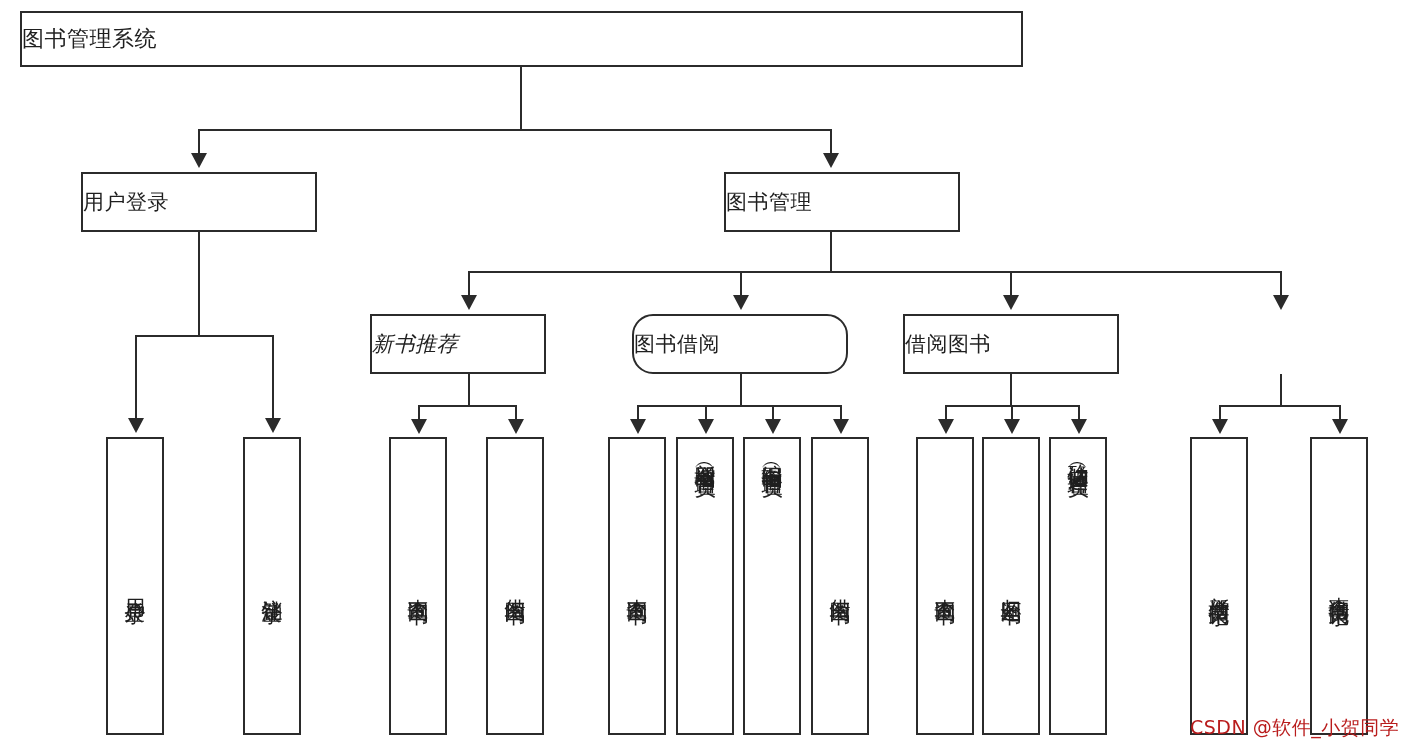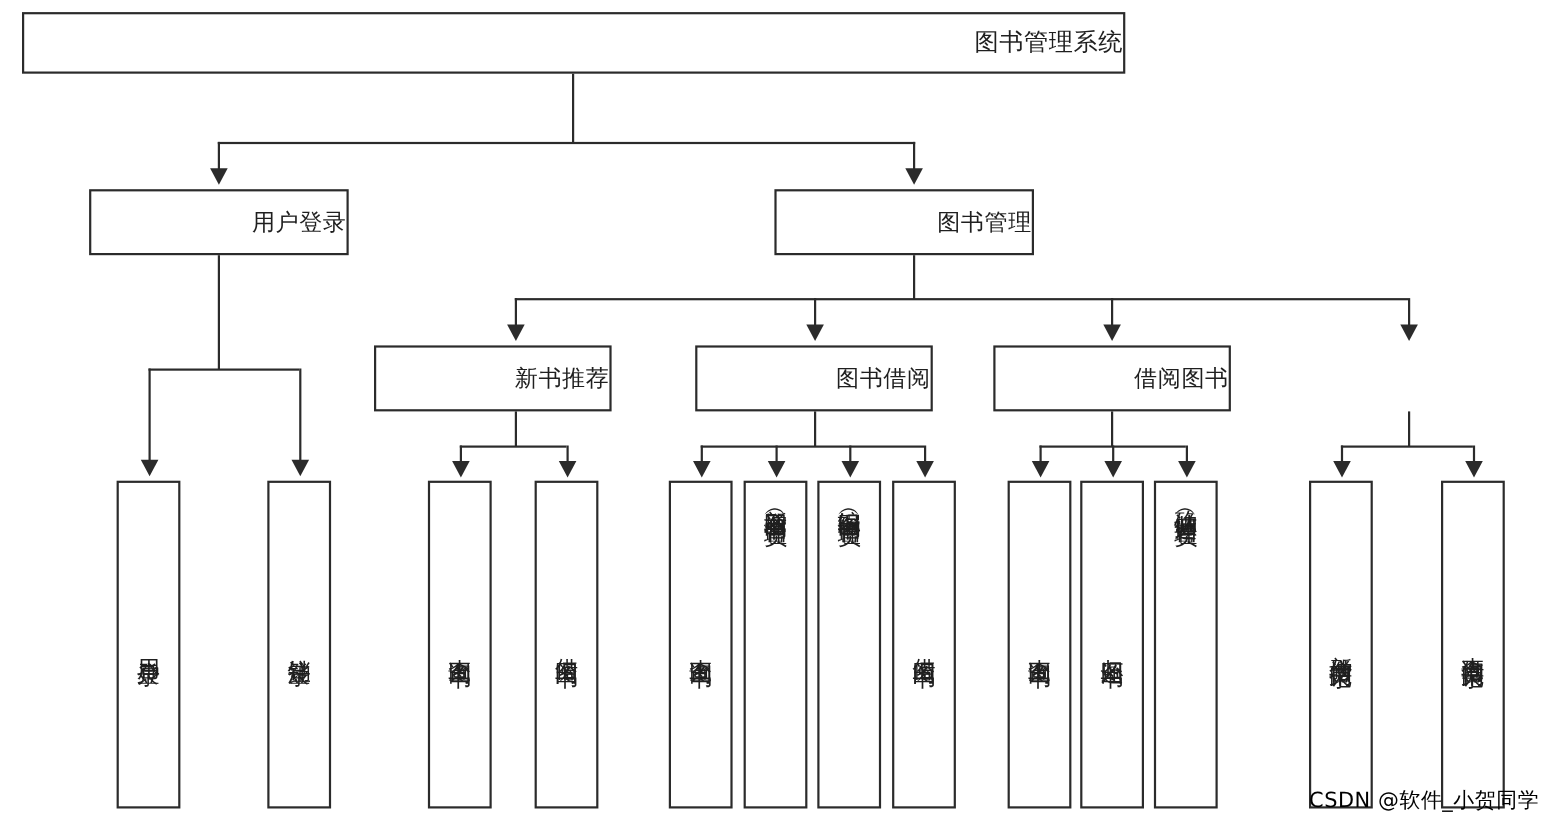--- a/index.html
+++ b/index.html
@@ -17,21 +17,21 @@
     background: #ffffff;
     overflow: hidden;
   }
   .node {
     position: absolute;
     box-sizing: border-box;
     background: #ffffff;
     border: 2px solid #2b2b2b;
     display: flex;
     align-items: center;
-    justify-content: flex-end;
+    justify-content: flex-start;
     color: #1a1a1a;
   }
   .node .label {
     font-size: 21px;
     line-height: 1.15;
     letter-spacing: 0.5px;
     white-space: nowrap;
     color: #1f1f1f;
   }
   
@@ -73,47 +73,47 @@
     position: absolute;
     width: 0;
     height: 0;
     border-left: 8px solid transparent;
     border-right: 8px solid transparent;
     border-top: 15px solid #2b2b2b;
   }
   .watermark {
     position: absolute;
     font-size: 19px;
-    color: #000000;
+    color: #b91c1c;
     white-space: nowrap;
     letter-spacing: 0.5px;
   }
 </style>
 </head>
 <body>
 
 <div id="canvas">
 
   <div class="node h root" style="left:20px; top:11px; width:1003px; height:56px;">
     <span class="label">图书管理系统</span>
   </div>
 
   <div class="node h" style="left:81px; top:172px; width:236px; height:60px;">
     <span class="label">用户登录</span>
   </div>
 
-  <div class="node h" style="left:704px; top:172px; width:236px; height:60px;">
+  <div class="node h" style="left:724px; top:172px; width:236px; height:60px;">
     <span class="label">图书管理</span>
   </div>
 
-  <div class="node h" style="left:340px; top:314px; width:216px; height:60px;">
+  <div class="node h" style="left:370px; top:314px; width:176px; height:60px;font-style:italic;">
     <span class="label">新书推荐</span>
   </div>
 
-  <div class="node h" style="left:632px; top:314px; width:216px; height:60px;">
+  <div class="node h" style="left:632px; top:314px; width:216px; height:60px;border-radius:21px;">
     <span class="label">图书借阅</span>
   </div>
 
   <div class="node h" style="left:903px; top:314px; width:216px; height:60px;">
     <span class="label">借阅图书</span>
   </div>
 
 
   <div class="node v centered" style="left:106px; top:437px; width:58px; height:298px;">
     <span class="label">用户登录</span>

